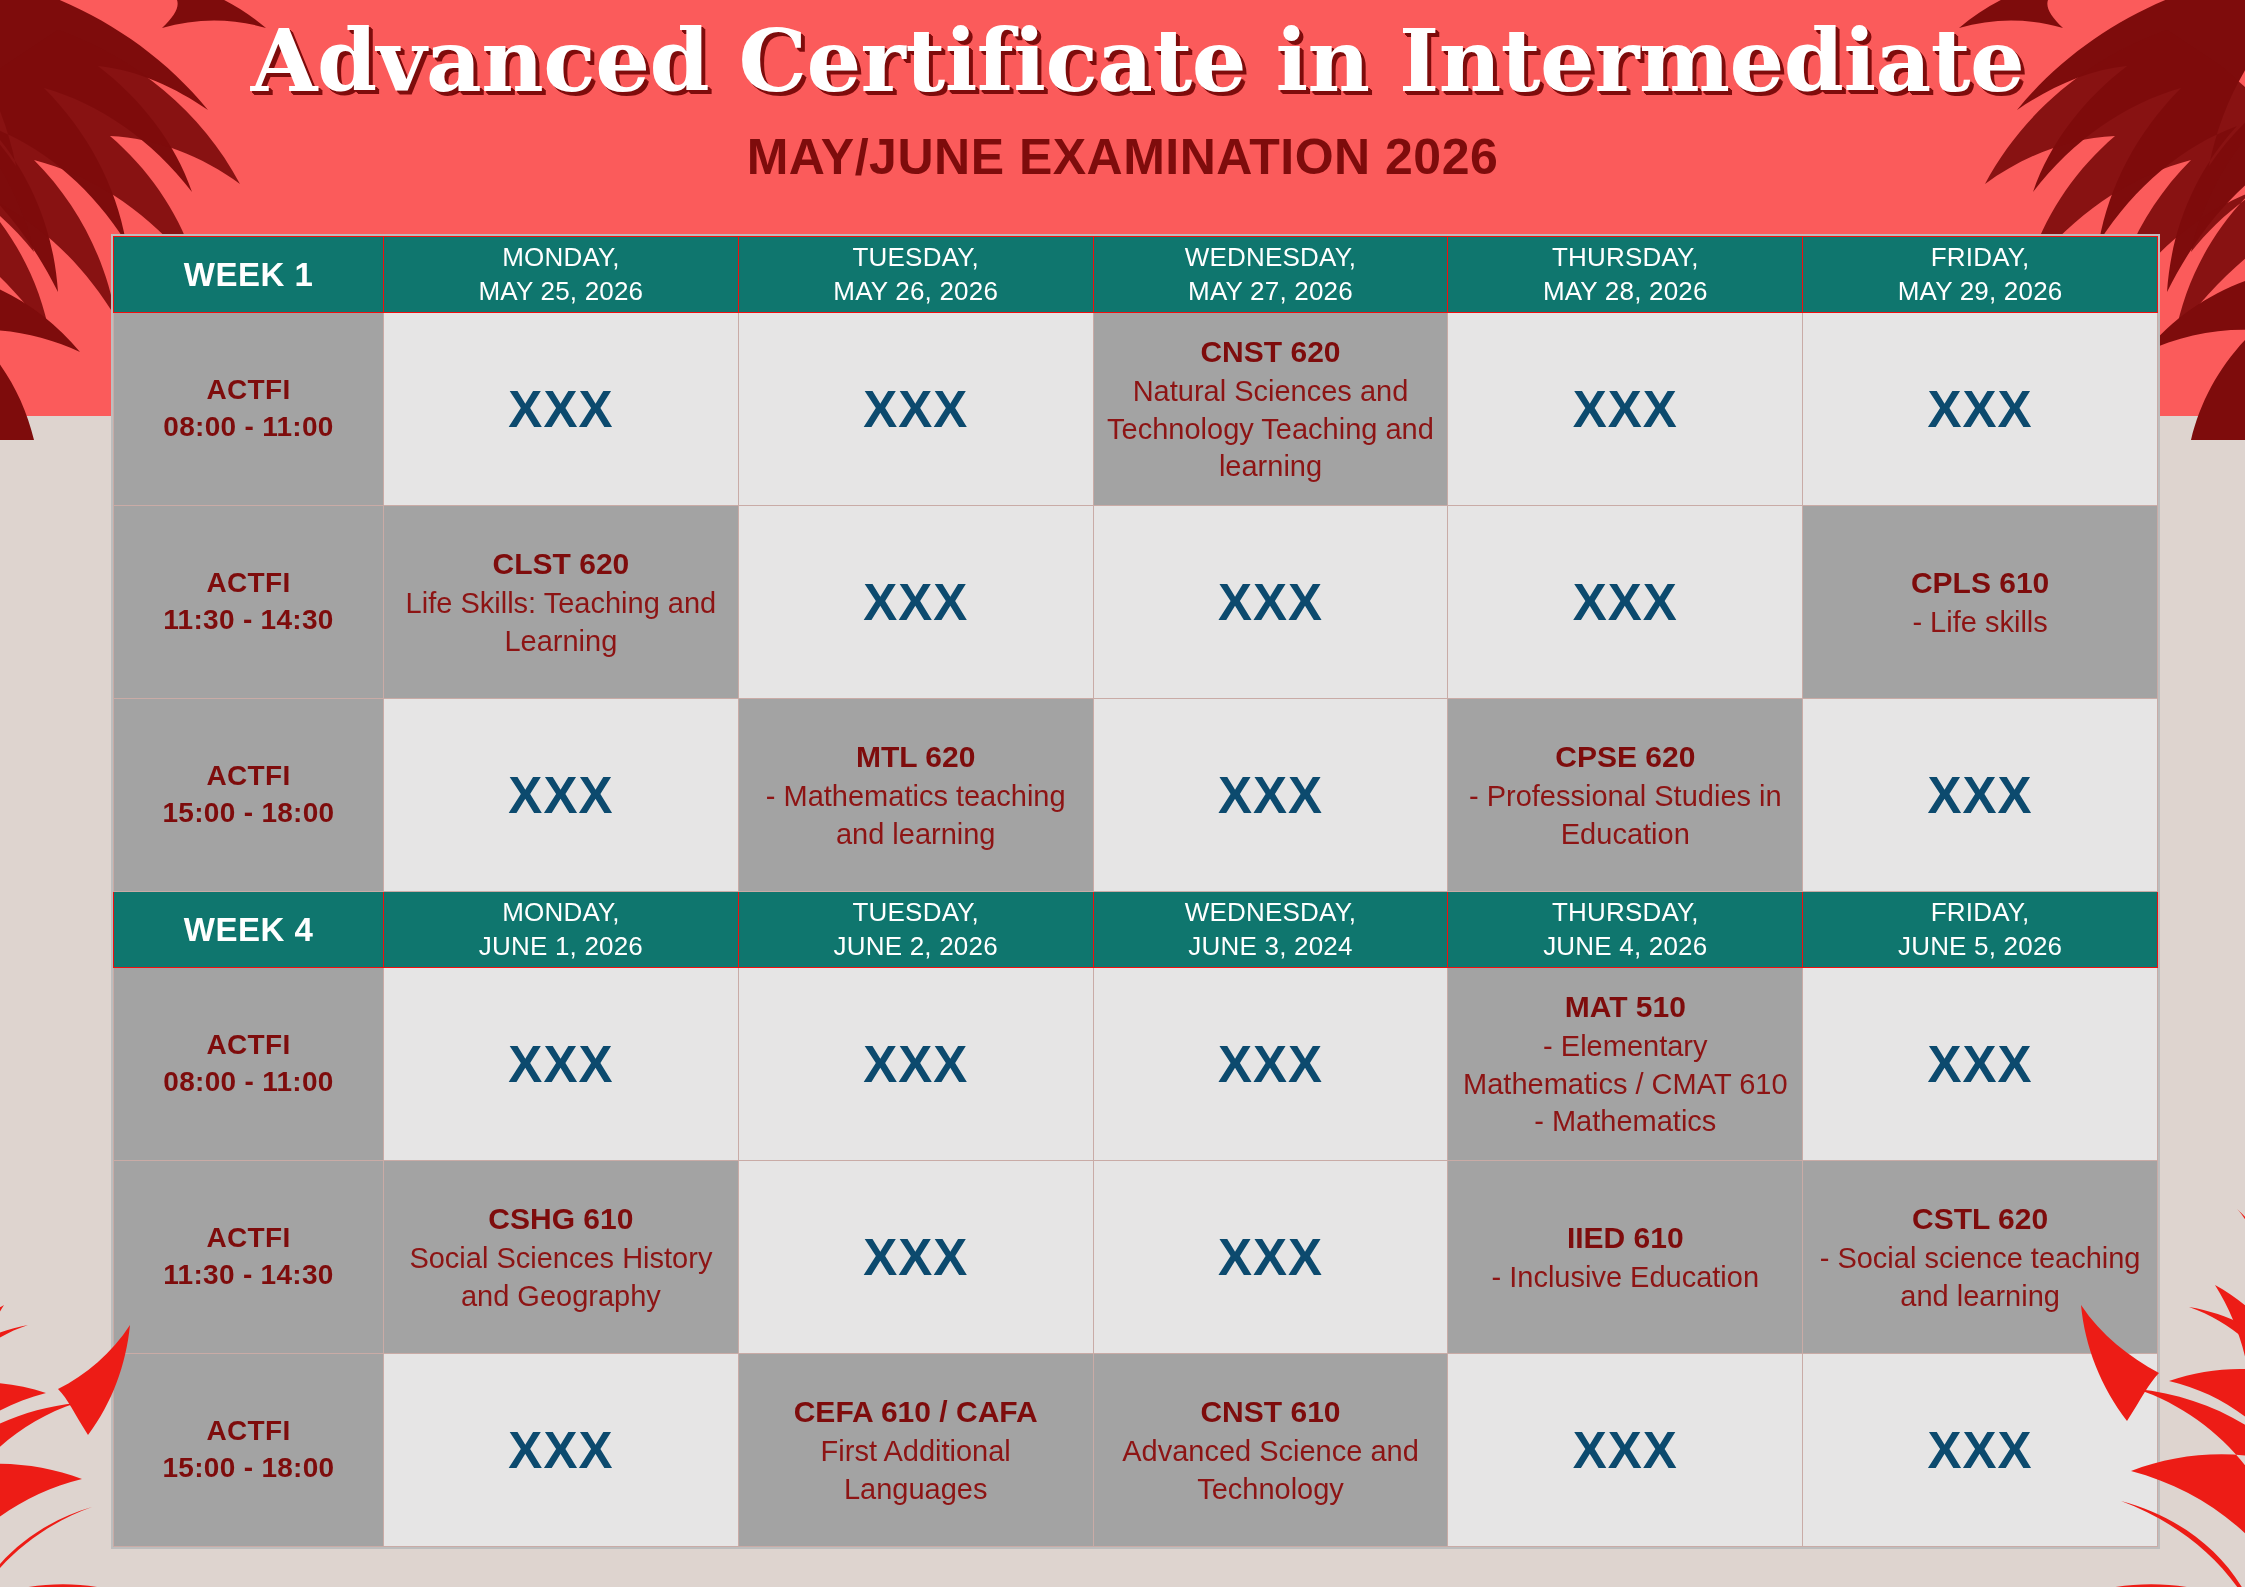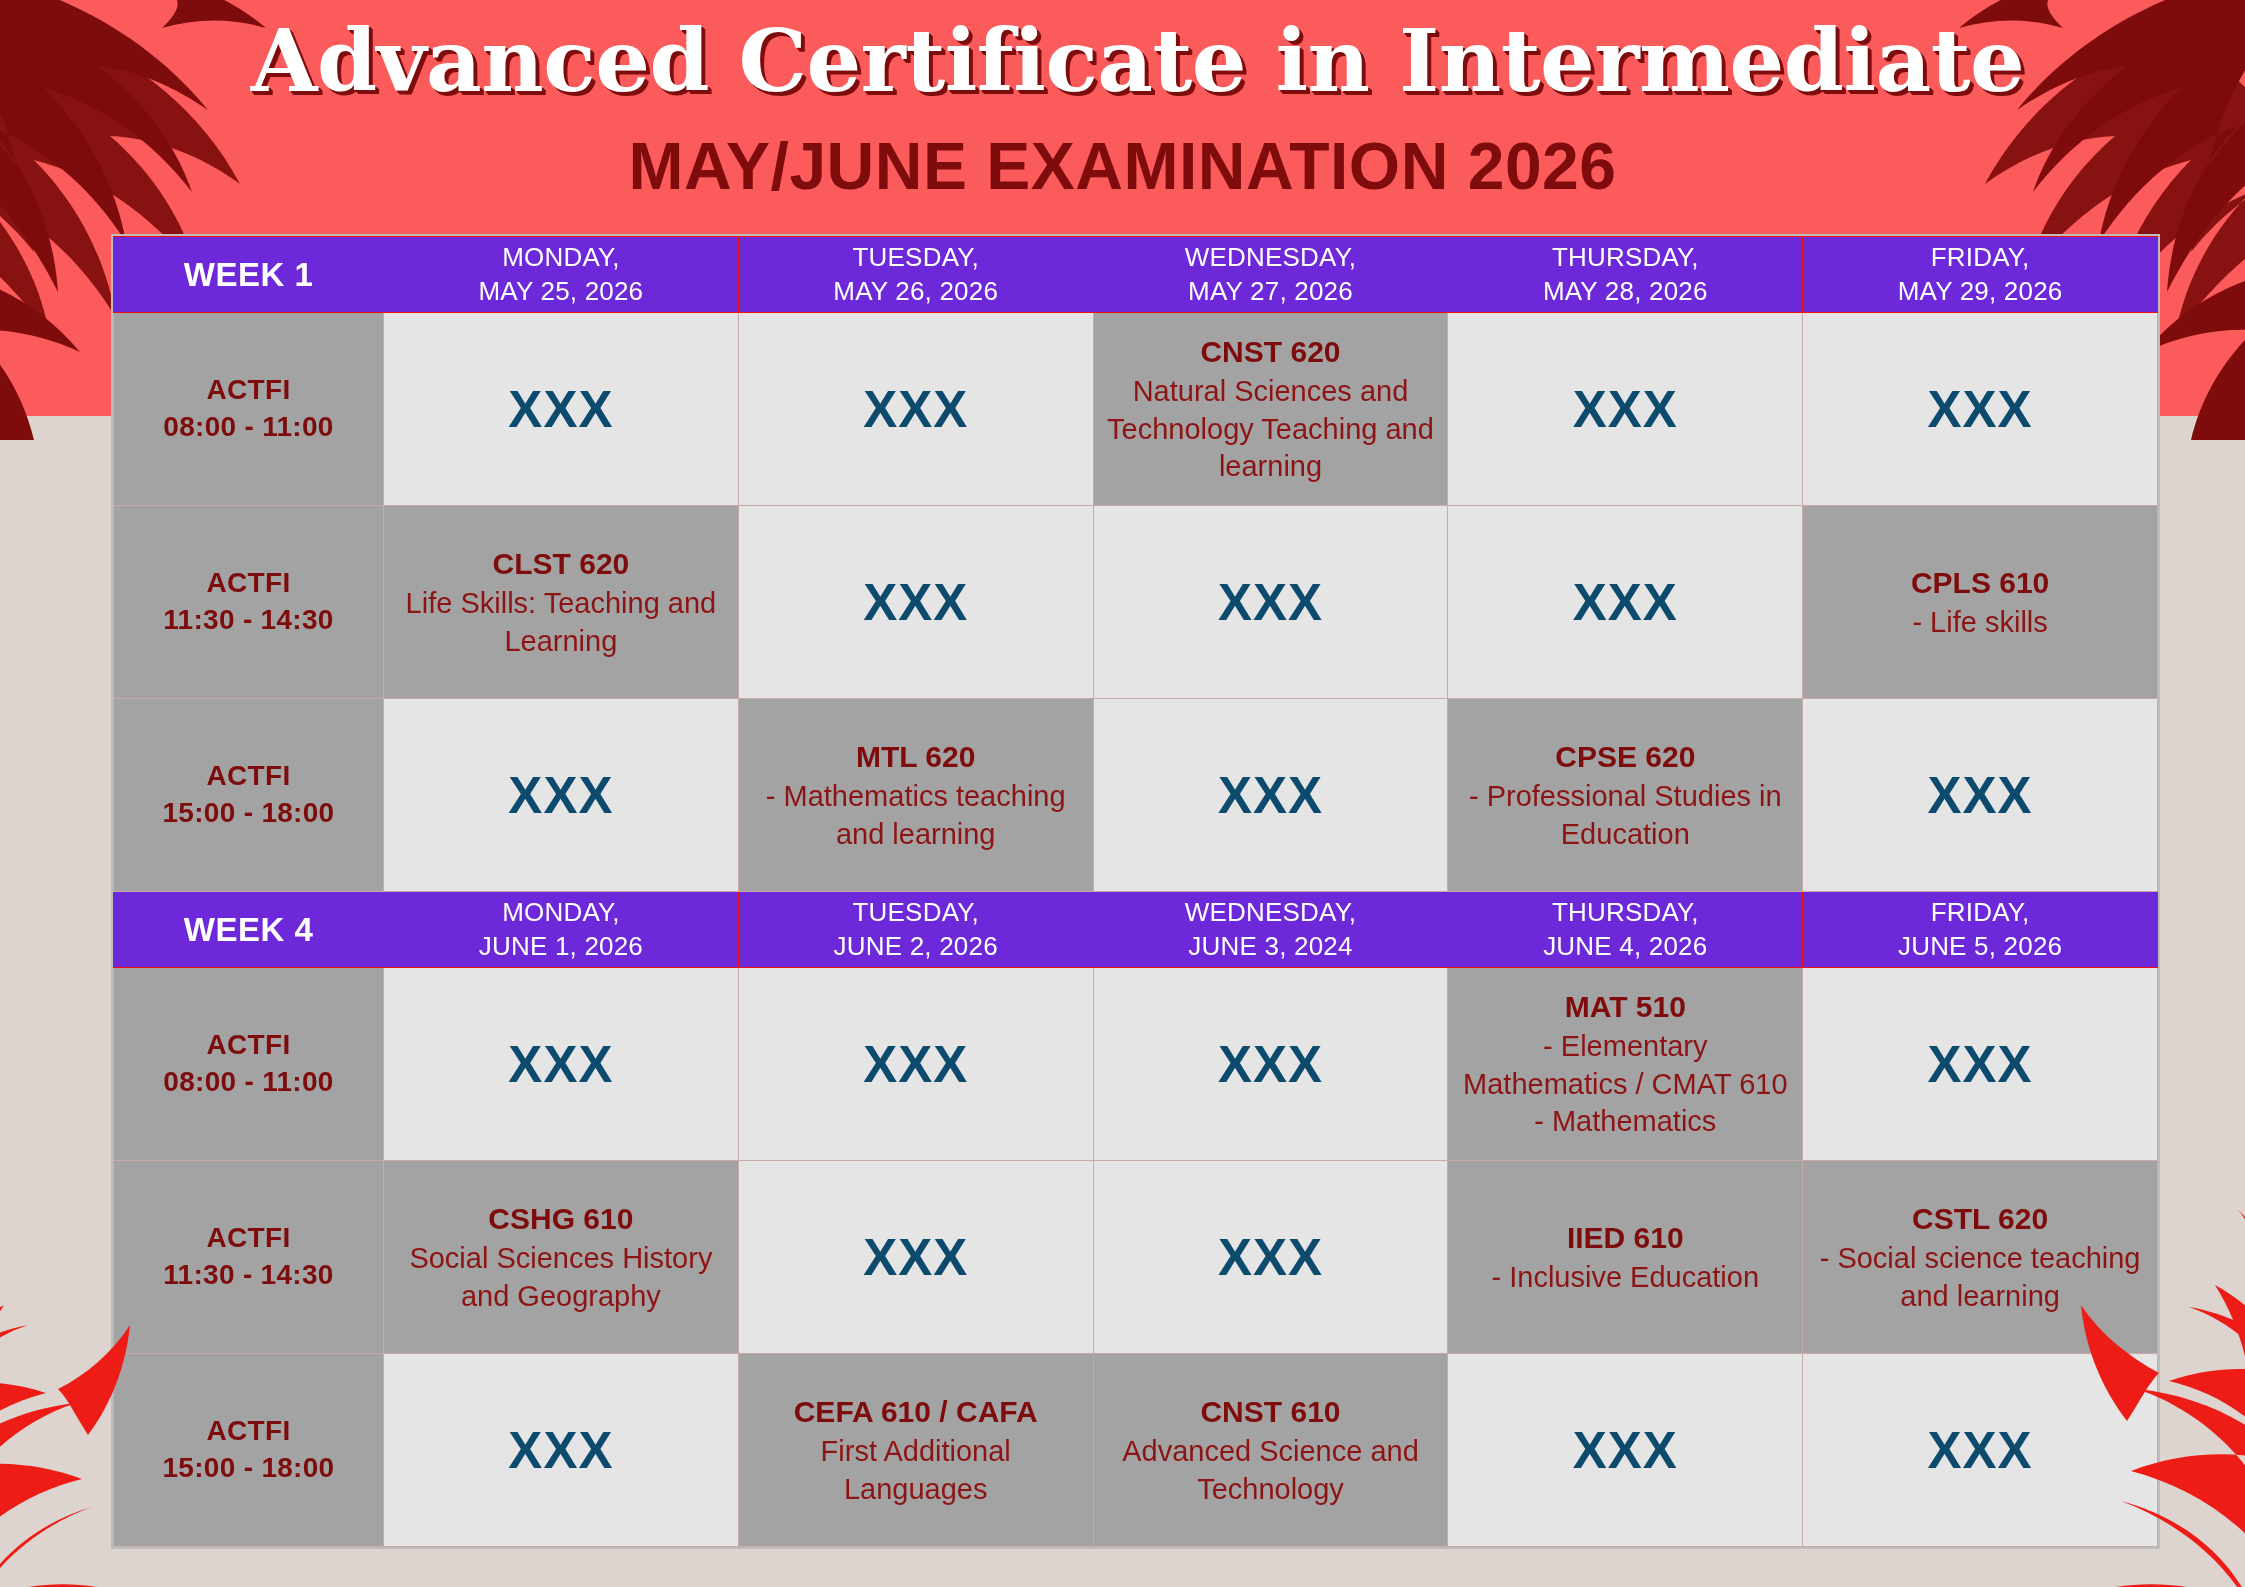--- a/index.html
+++ b/index.html
@@ -56,21 +56,21 @@
     padding-top: 16px;
     text-shadow:
        4px 4px 0 #7E0C0C,
        3px 3px 0 #7E0C0C,
        2px 2px 0 #7E0C0C;
     padding-left: 30px;
   }
   .poster-subtitle {
     font-family: "Liberation Sans", sans-serif;
     font-weight: bold;
-    font-size: 66px;
+    font-size: 50px;
     letter-spacing: 0.5px;
     color: #7E0C0C;
     margin-top: 22px;
   }
 
   
   .timetable {
     position: absolute;
     left: 113px;
     top: 236px;
@@ -85,21 +85,21 @@
 
   .timetable td {
     border: 1.5px solid #C9ABA6;
     vertical-align: middle;
     text-align: center;
     background: #a3a3a3;
   }
 
   
   tr.week-head td {
-    background: #6d28d9;
+    background: #0f766e;
     border: 1.5px solid #F00F0F;
     color: #FFFFFF;
     height: 76px;
     padding: 4px 6px;
   }
   .week-label {
     font-size: 33px;
     font-weight: bold;
     letter-spacing: 0.5px;
     line-height: 1.15;

